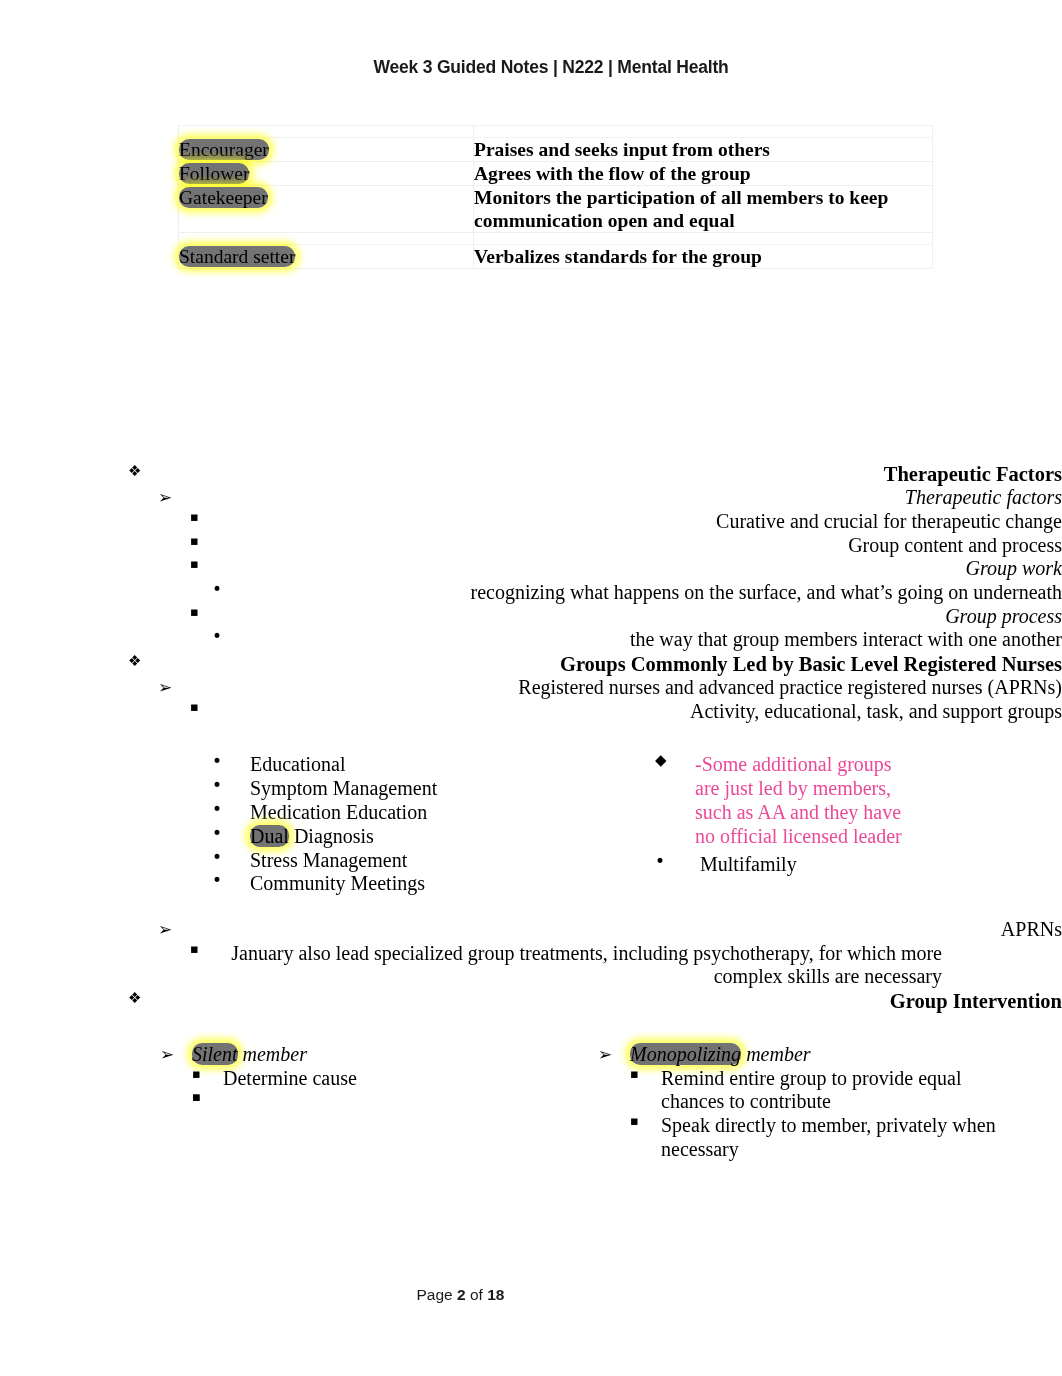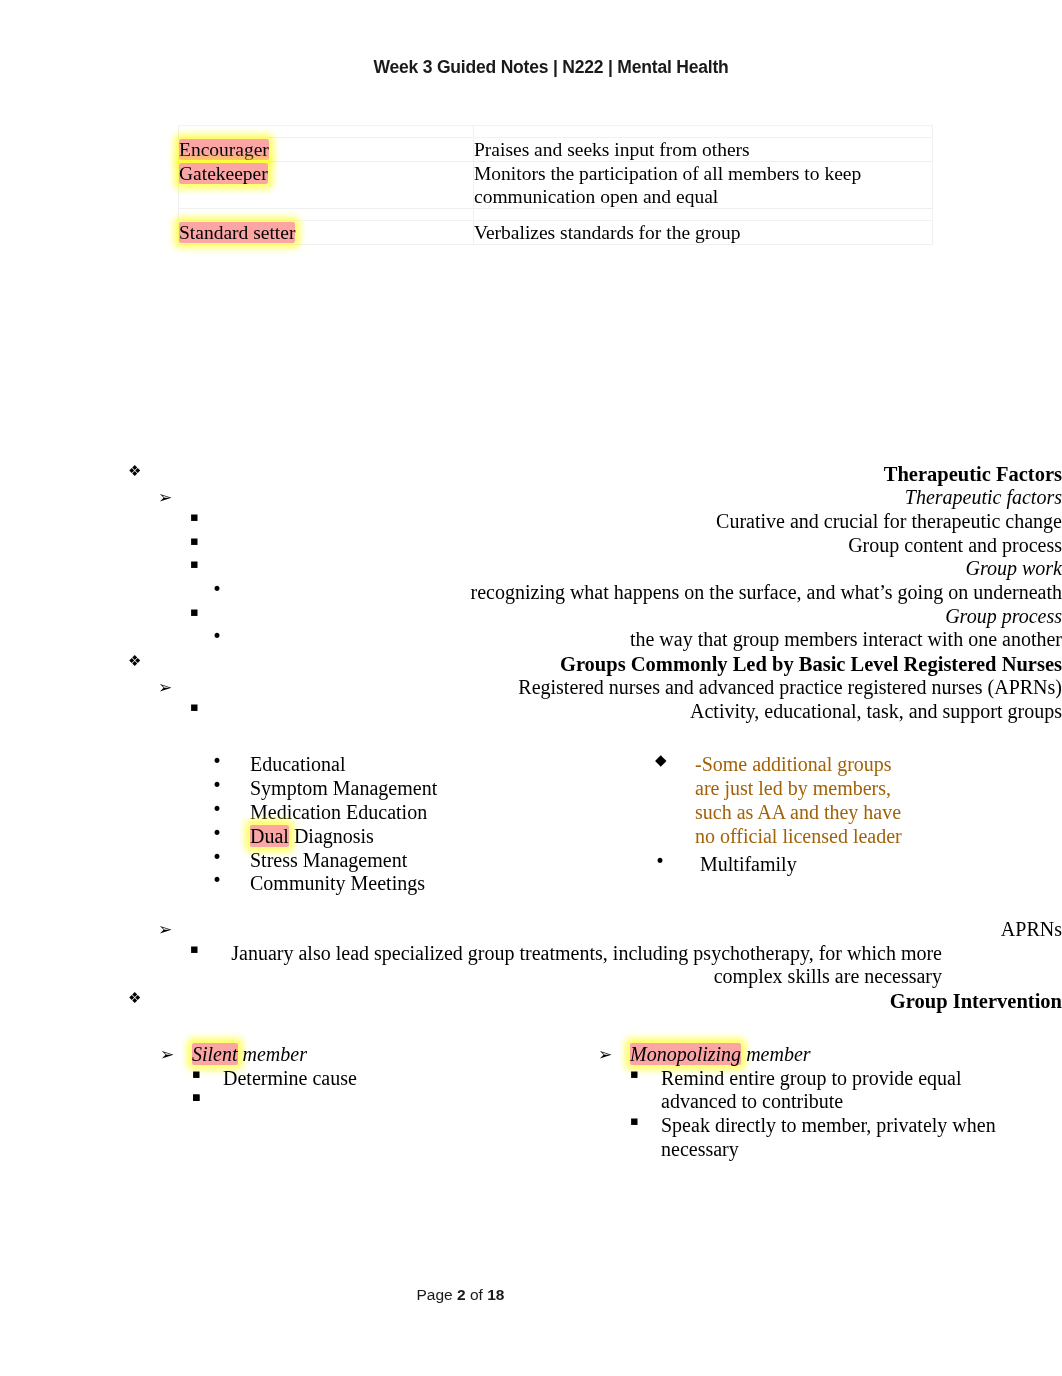--- a/index.html
+++ b/index.html
@@ -53,33 +53,33 @@
     vertical-align: top;
     font-size: 19.5px;
     line-height: 1.18;
   }
   .role-table tr.spacer-row td {
     height: 11px;
     border-top: 1px solid #f2f2f2;
     border-bottom: 1px solid #f2f2f2;
   }
   .col-term { width: 294px; }
-  .col-desc { width: 458px; }
+  .col-desc { width: 458px; font-weight: bold; }
 
   .term-cell {
     padding: 13px 0 12px 12px;
   }
   .desc-cell {
     padding: 13px 18px 12px 12px;
   }
 
   .hl {
-    background: #fca5a5;
+    background: #737373;
     box-shadow: 0 0 7px 5px rgba(255,255,0,0.62);
-    border-radius: 2px;
+    border-radius: 10px;
   }
 
   
   .outline {
     position: absolute;
     left: 0;
     top: 462px;
     width: 1062px;
   }
 
@@ -147,21 +147,21 @@
     font-size: 20px;
     line-height: 1.195;
   }
   .dot-li > .bullet {
     position: absolute;
     left: 0; top: -2px;
     font-family: "DejaVu Sans", sans-serif;
     font-size: 17px;
   }
 
-  .red { color: #a16207; }
+  .red { color: #ec4899; }
   .diamond-li {
     position: relative;
     padding-left: 40px;
     font-size: 20px;
     line-height: 1.195;
   }
   .diamond-li > .bullet {
     position: absolute;
     left: 0; top: -1px;
     font-family: "DejaVu Sans", sans-serif;
@@ -252,20 +252,26 @@
         <td class="col-desc"></td>
       </tr>
 
       <tr>
         <td class="col-term term-cell">
           <span class="hl">Encourager</span>
         </td>
         <td class="col-desc desc-cell">Praises and seeks input from others</td>
       </tr>
 
+      <tr>
+        <td class="col-term term-cell">
+          <span class="hl">Follower</span>
+        </td>
+        <td class="col-desc desc-cell">Agrees with the flow of the group</td>
+      </tr>
 
       <tr>
         <td class="col-term term-cell">
           <span class="hl">Gatekeeper</span>
         </td>
         <td class="col-desc desc-cell">Monitors the participation of all members to keep communication open and equal</td>
       </tr>
 
       <tr class="spacer-row">
         <td class="col-term"></td>
@@ -418,21 +424,21 @@
       </div>
     </div>
 
     <div class="colR">
       <div class="arrow-li it">
         <span class="bullet">➢</span>
         <span class="hl">Monopolizing</span><span> member</span>
       </div>
       <div class="sq-li">
         <span class="bullet">▪</span>
-        <span>Remind entire group to provide equal advanced to contribute</span>
+        <span>Remind entire group to provide equal chances to contribute</span>
       </div>
       <div class="sq-li">
         <span class="bullet">▪</span>
         <span>Speak directly to member, privately when necessary</span>
       </div>
     </div>
   </div>
 
   <div class="doc-footer">
     <span>Page </span><b>2</b><span> of </span><b>18</b>

